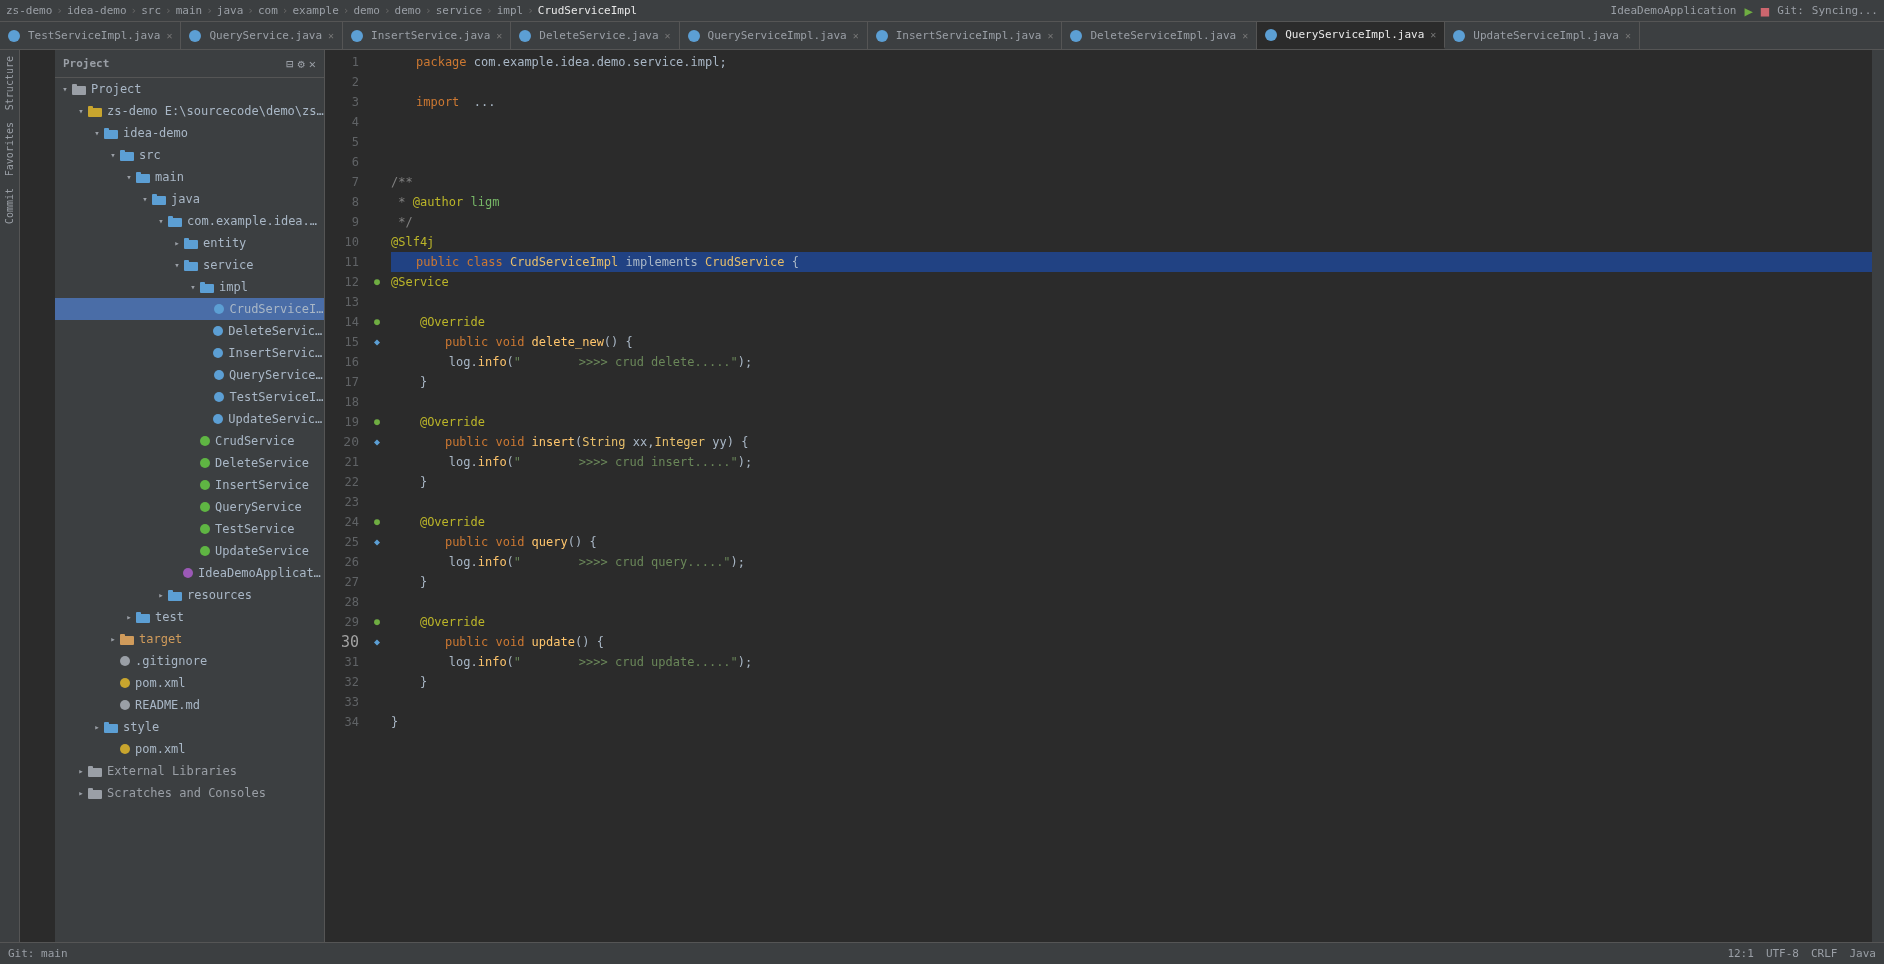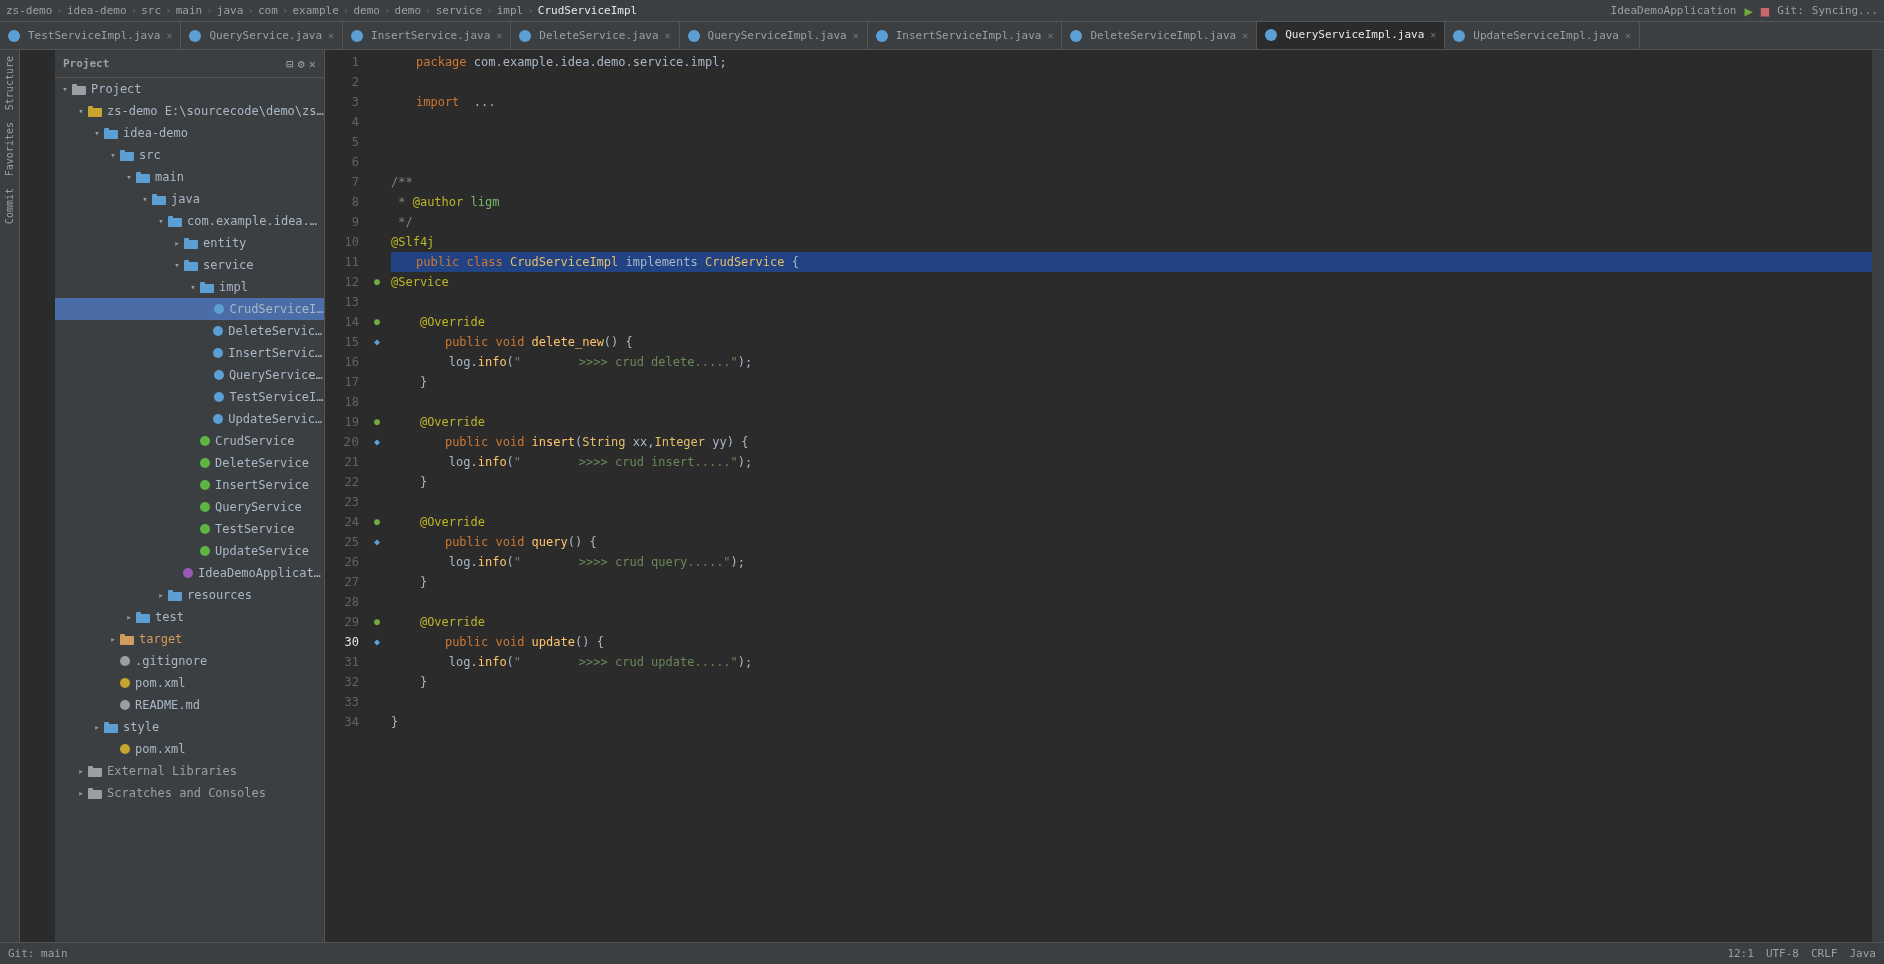--- a/index.html
+++ b/index.html
@@ -936,21 +936,21 @@
           <div style="height: 20px; line-height: 20px; font-size: 13px; color: rgb(96, 99, 102);">20</div>
           <div style="height: 20px; line-height: 20px; font-size: 12px; color: rgb(96, 99, 102);">21</div>
           <div style="height: 20px; line-height: 20px; font-size: 12px; color: rgb(96, 99, 102);">22</div>
           <div style="height: 20px; line-height: 20px; font-size: 12px; color: rgb(96, 99, 102);">23</div>
           <div style="height: 20px; line-height: 20px; font-size: 12px; color: rgb(96, 99, 102);">24</div>
           <div style="height: 20px; line-height: 20px; font-size: 12px; color: rgb(96, 99, 102);">25</div>
           <div style="height: 20px; line-height: 20px; font-size: 12px; color: rgb(96, 99, 102);">26</div>
           <div style="height: 20px; line-height: 20px; font-size: 12px; color: rgb(96, 99, 102);">27</div>
           <div style="height: 20px; line-height: 20px; font-size: 12px; color: rgb(96, 99, 102);">28</div>
           <div style="height: 20px; line-height: 20px; font-size: 12px; color: rgb(96, 99, 102);">29</div>
-          <div style="height: 20px; line-height: 20px; font-size: 12px; color: #e5e5e5;">30</div>
+          <div style="height: 20px; line-height: 20px; font-size: 15px; color: #a3a3a3;">30</div>
           <div style="height: 20px; line-height: 20px; font-size: 12px; color: rgb(96, 99, 102);">31</div>
           <div style="height: 20px; line-height: 20px; font-size: 12px; color: rgb(96, 99, 102);">32</div>
           <div style="height: 20px; line-height: 20px; font-size: 12px; color: rgb(96, 99, 102);">33</div>
           <div style="height: 20px; line-height: 20px; font-size: 12px; color: rgb(96, 99, 102);">34</div>
         </div>
       <div class="gutter" id="gutter">
           <div style="height: 20px; line-height: 20px; font-size: 11px; text-align: center;"></div>
           <div style="height: 20px; line-height: 20px; font-size: 11px; text-align: center;"></div>
           <div style="height: 20px; line-height: 20px; font-size: 11px; text-align: center;"></div>
           <div style="height: 20px; line-height: 20px; font-size: 11px; text-align: center;"></div>

